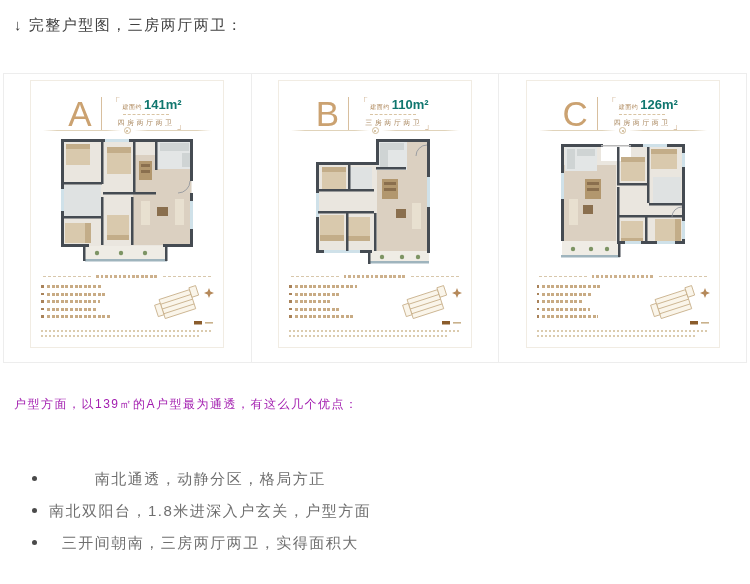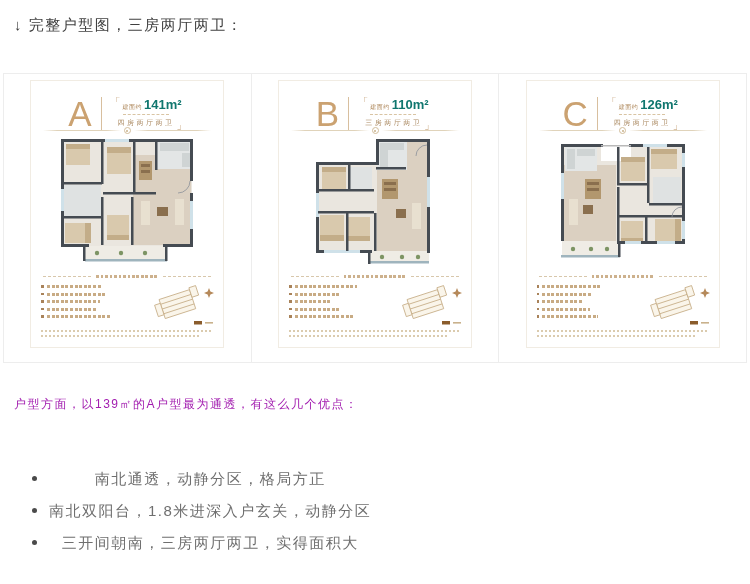--- a/index.html
+++ b/index.html
@@ -450,15 +450,15 @@
       </div>
     </div>
   </div>
 
 </div>
 
 <div class="intro">户型方面，以139㎡的A户型最为通透，有这么几个优点：</div>
 
 <ul class="benefits">
   <li><span class="dot"></span><span>南北通透，动静分区，格局方正</span></li>
-  <li><span class="dot"></span><span>南北双阳台，1.8米进深入户玄关，动静分区</span></li>
+  <li><span class="dot"></span><span>南北双阳台，1.8米进深入户玄关，户型方面</span></li>
   <li><span class="dot"></span><span>三开间朝南，三房两厅两卫，实得面积大</span></li>
 </ul>
 
 </body></html>

